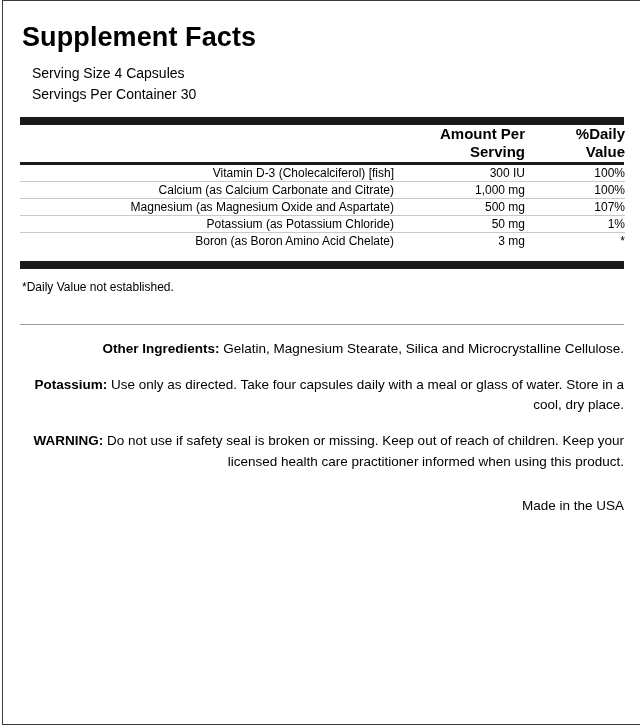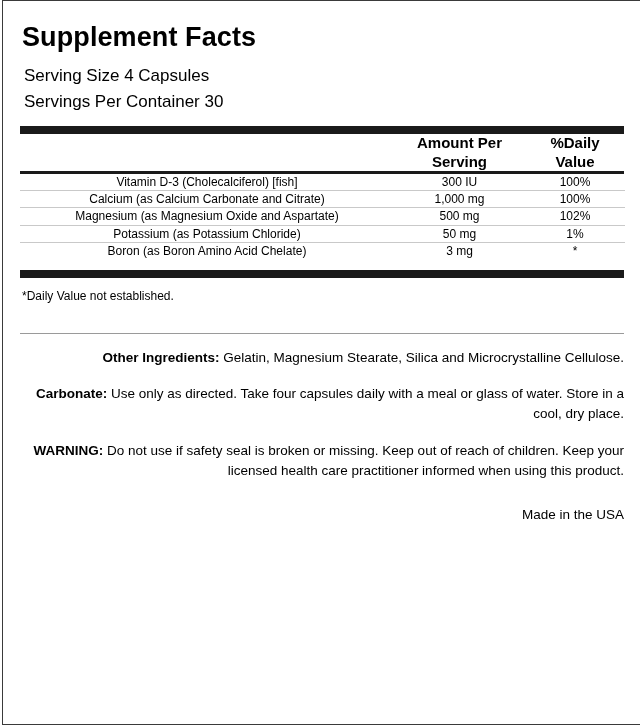--- a/index.html
+++ b/index.html
@@ -29,23 +29,23 @@
     padding: 18px 17px 0 17px;
   }
   .sf-title {
     font-size: 27px;
     font-weight: bold;
     letter-spacing: 0.1px;
     line-height: 1.1;
     margin: 4px 0 10px 2px;
   }
   .serving-line {
-    font-size: 17px;
+    font-size: 14px;
     line-height: 1.55;
-    margin-left: 4px;
+    margin-left: 12px;
   }
   .rule-thick {
     height: 8px;
     background: #1a1a1a;
     margin-top: 11px;
   }
   .rule-medium {
     height: 3px;
     background: #1a1a1a;
   }
@@ -54,21 +54,21 @@
     background: #c9c9c9;
   }
   table.facts {
     width: 100%;
     border-collapse: collapse;
     table-layout: fixed;
   }
   table.facts td, table.facts th {
     padding: 0;
     vertical-align: bottom;
-    text-align: center;
+    text-align: right;
   }
   .col-name { width: 374px; }
   .col-amt  { width: 131px; }
   .col-dv   { width: 100px; }
 
   .hdr-cell {
     font-size: 15px;
     font-weight: bold;
     line-height: 1.22;
     padding: 7px 0 7px 0;
@@ -182,21 +182,21 @@
           <td class="row-cell row-dv">100%</td>
         </tr>
         <tr>
           <td colspan="3" style="padding:0">
               <div class="rule-thin"></div>
             </td>
         </tr>
         <tr>
           <td class="row-cell">Magnesium (as Magnesium Oxide and Aspartate)</td>
           <td class="row-cell row-amt">500 mg</td>
-          <td class="row-cell row-dv">102%</td>
+          <td class="row-cell row-dv">107%</td>
         </tr>
         <tr>
           <td colspan="3" style="padding:0">
               <div class="rule-thin"></div>
             </td>
         </tr>
         <tr>
           <td class="row-cell">Potassium (as Potassium Chloride)</td>
           <td class="row-cell row-amt">50 mg</td>
           <td class="row-cell row-dv">1%</td>
@@ -218,21 +218,21 @@
 
     <div class="footnote">*Daily Value not established.</div>
 
     <div class="after-table-rule"></div>
 
     <div class="note-block">
       <div class="note">
         <b>Other Ingredients:</b><span> Gelatin, Magnesium Stearate, Silica and Microcrystalline Cellulose.</span>
       </div>
       <div class="note">
-        <b>Carbonate:</b><span> Use only as directed. Take four capsules daily with a meal or glass of water. Store in a cool, dry place.</span>
+        <b>Potassium:</b><span> Use only as directed. Take four capsules daily with a meal or glass of water. Store in a cool, dry place.</span>
       </div>
       <div class="note">
         <b>WARNING:</b><span> Do not use if safety seal is broken or missing. Keep out of reach of children. Keep your licensed health care practitioner informed when using this product.</span>
       </div>
       <div class="made-in">Made in the USA</div>
     </div>
 
   </div>
 </div>
 

